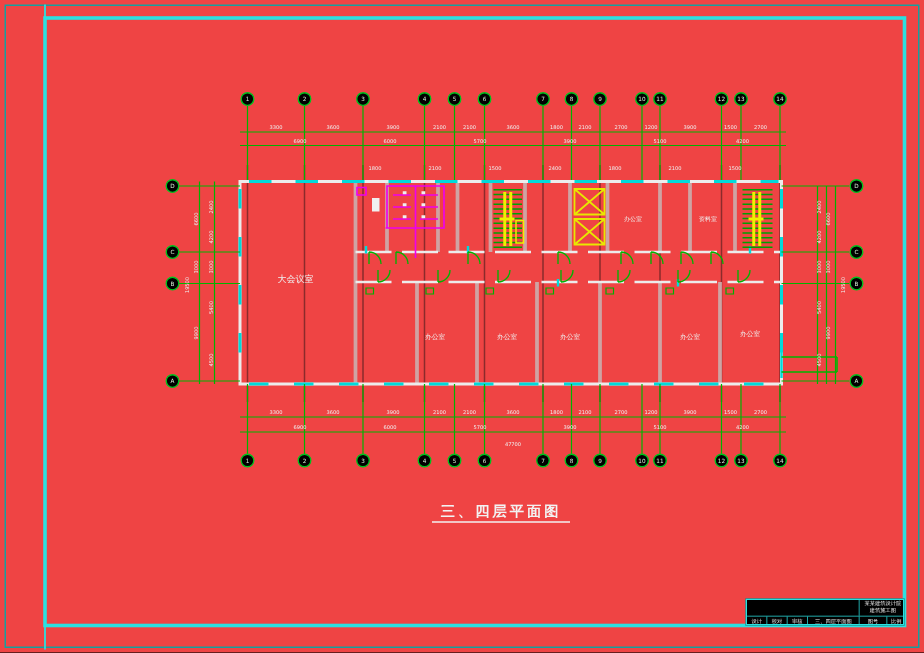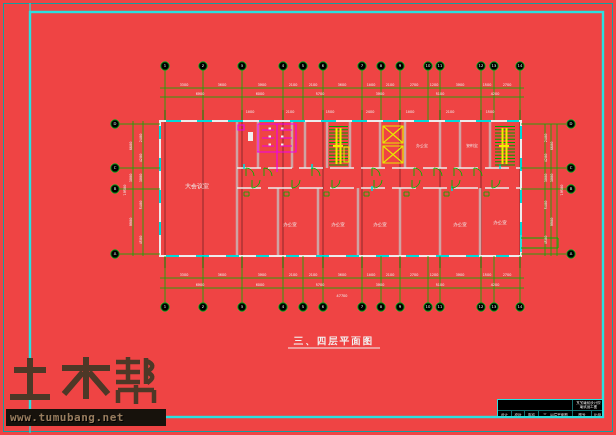--- a/index.html
+++ b/index.html
@@ -286,25 +286,14 @@
         <div class="tb-cell" style="width:26px">设计</div>
         <div class="tb-cell" style="width:26px">校对</div>
         <div class="tb-cell" style="width:26px">审核</div>
         <div class="tb-cell" style="width:68px">三、四层平面图</div>
         <div class="tb-cell" style="width:36px">图号</div>
         <div class="tb-cell" style="width:24px;border-right:none">比例</div>
       </div>
     </div>
   </div>
 
-  <div class="wm">
-    <svg width="160" height="54" viewBox="0 0 160 54">
-      <g stroke="#4d3827" fill="none" stroke-linecap="butt">
-        <path stroke-width="6" d="M24 4V41M8 16H40M4 43H44"></path>
-        <path stroke-width="6" d="M56 14H104M80 3V45M77 18L58 40M83 18L102 40"></path>
-        <path stroke-width="4.5" d="M110 8H134M110 18H134M110 28H134M122 3V30M140 4V30M140 7q12 4 1 11M140 18q12 4 1 11M112 36H148M112 36V49M148 36V49M130 31V50"></path>
-      </g>
-    </svg>
-    <span class="sr">土木帮</span>
-    <div class="wm-url">www.tumubang.net</div>
-  </div>
 
 </div>
 
 </body></html>

